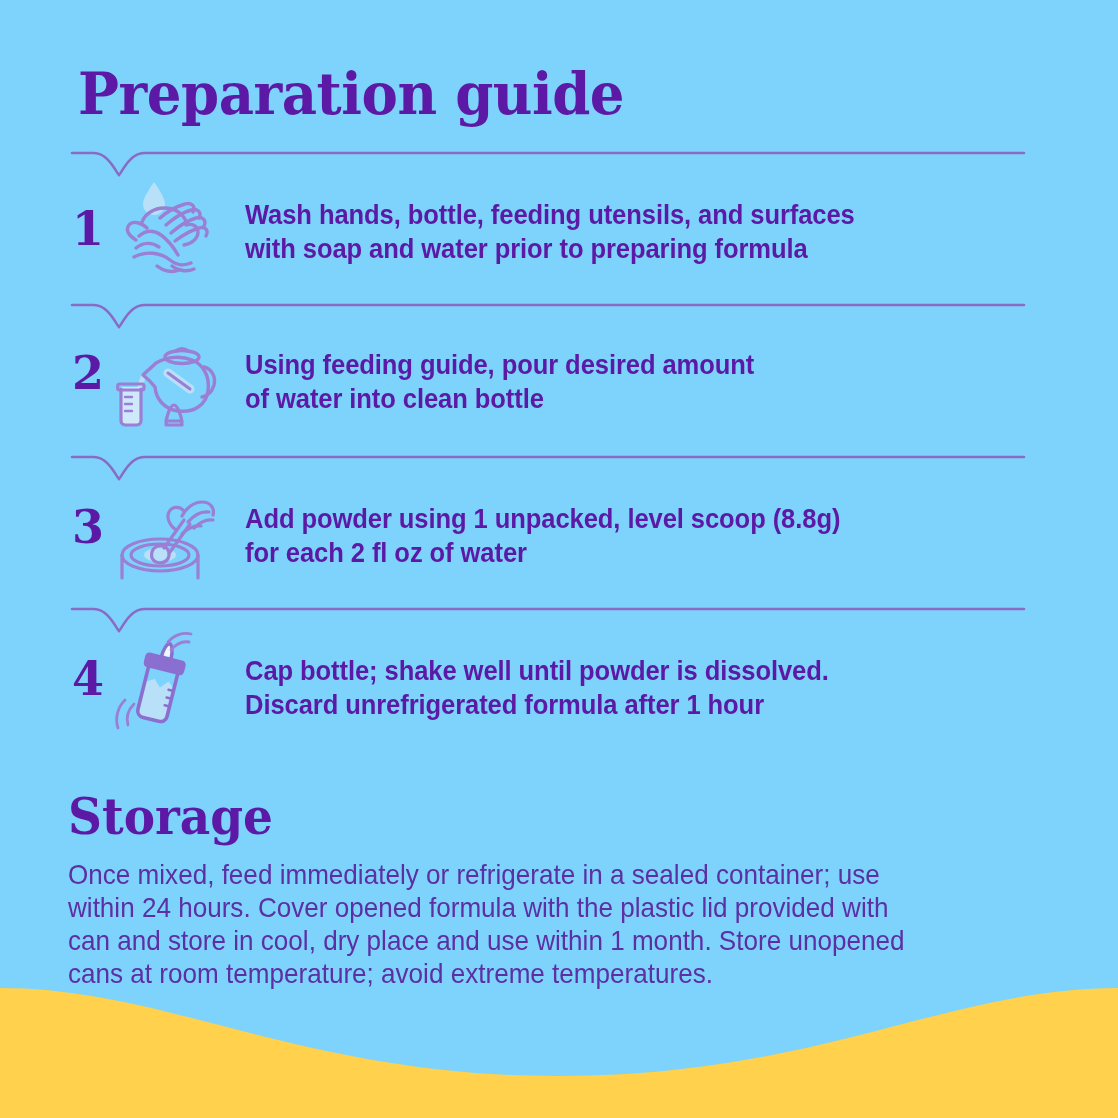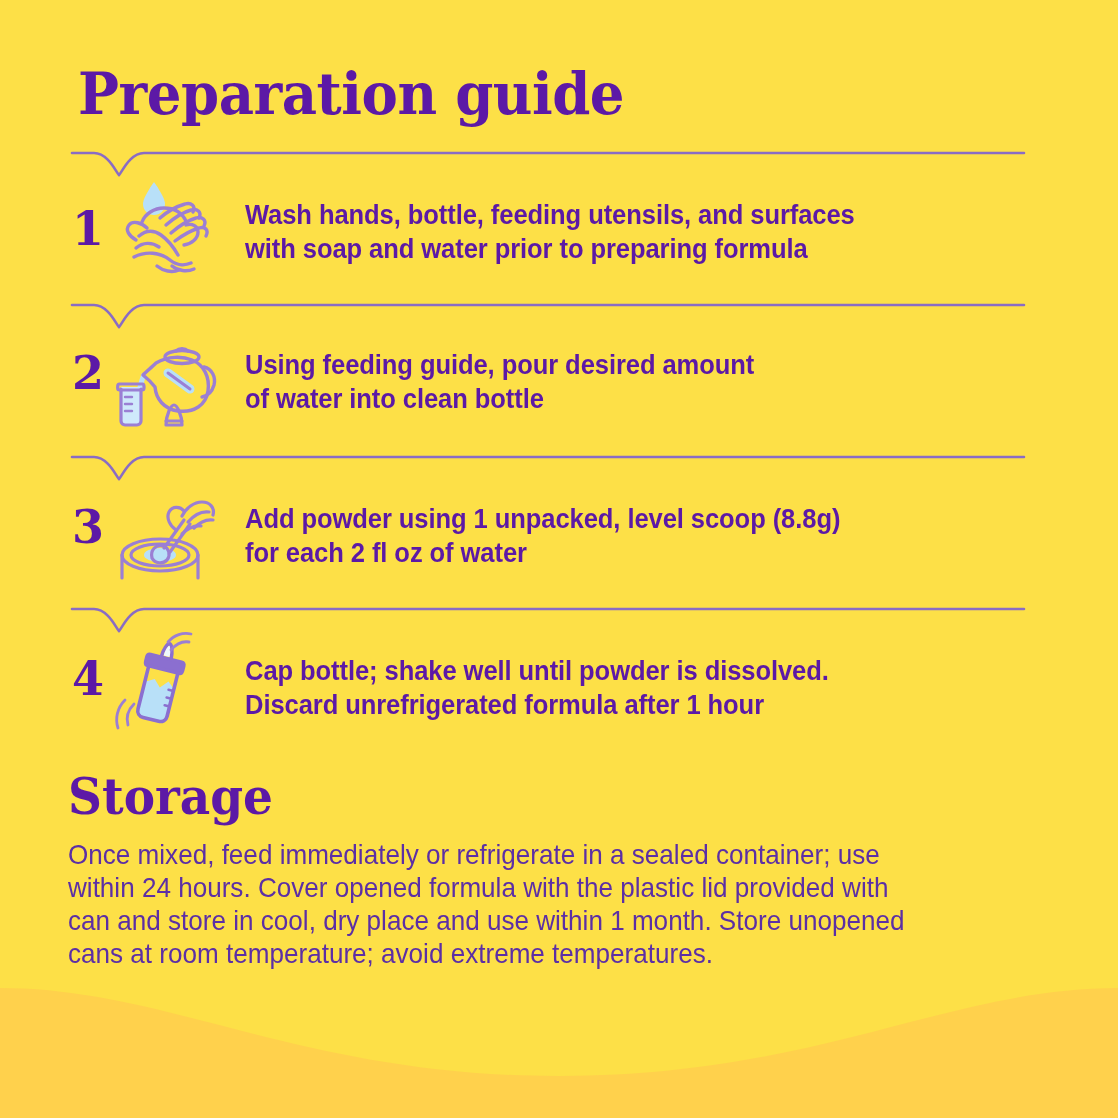--- a/index.html
+++ b/index.html
@@ -13,21 +13,21 @@
     font-family: "Liberation Sans", sans-serif;
     overflow: hidden;
     position: relative;
   }
 
   #page {
     position: absolute;
     inset: 0;
     width: 1118px;
     height: 1118px;
-    background: #fde047;
+    background: #7dd3fc;
     overflow: hidden;
   }
 
   
   .wave-wrap {
     position: absolute;
     left: 0;
     bottom: 0;
     width: 1118px;
     height: 160px;
@@ -130,21 +130,21 @@
   .step3 .step-text { top: 48px; }
 
   .step4 .step-num  { top: 50px; }
   .step4 .step-icon { top: 22px; }
   .step4 .step-text { top: 48px; }
 
   
   .storage {
     position: absolute;
     left: 68px;
-    top: 771px;
+    top: 791px;
     width: 980px;
   }
   .storage-title {
     margin: 0;
     font-family: "DejaVu Serif", "Liberation Serif", serif;
     font-weight: 700;
     font-size: 50px;
     line-height: 1.05;
     color: #5c19a6;
     transform: scaleX(0.94);

